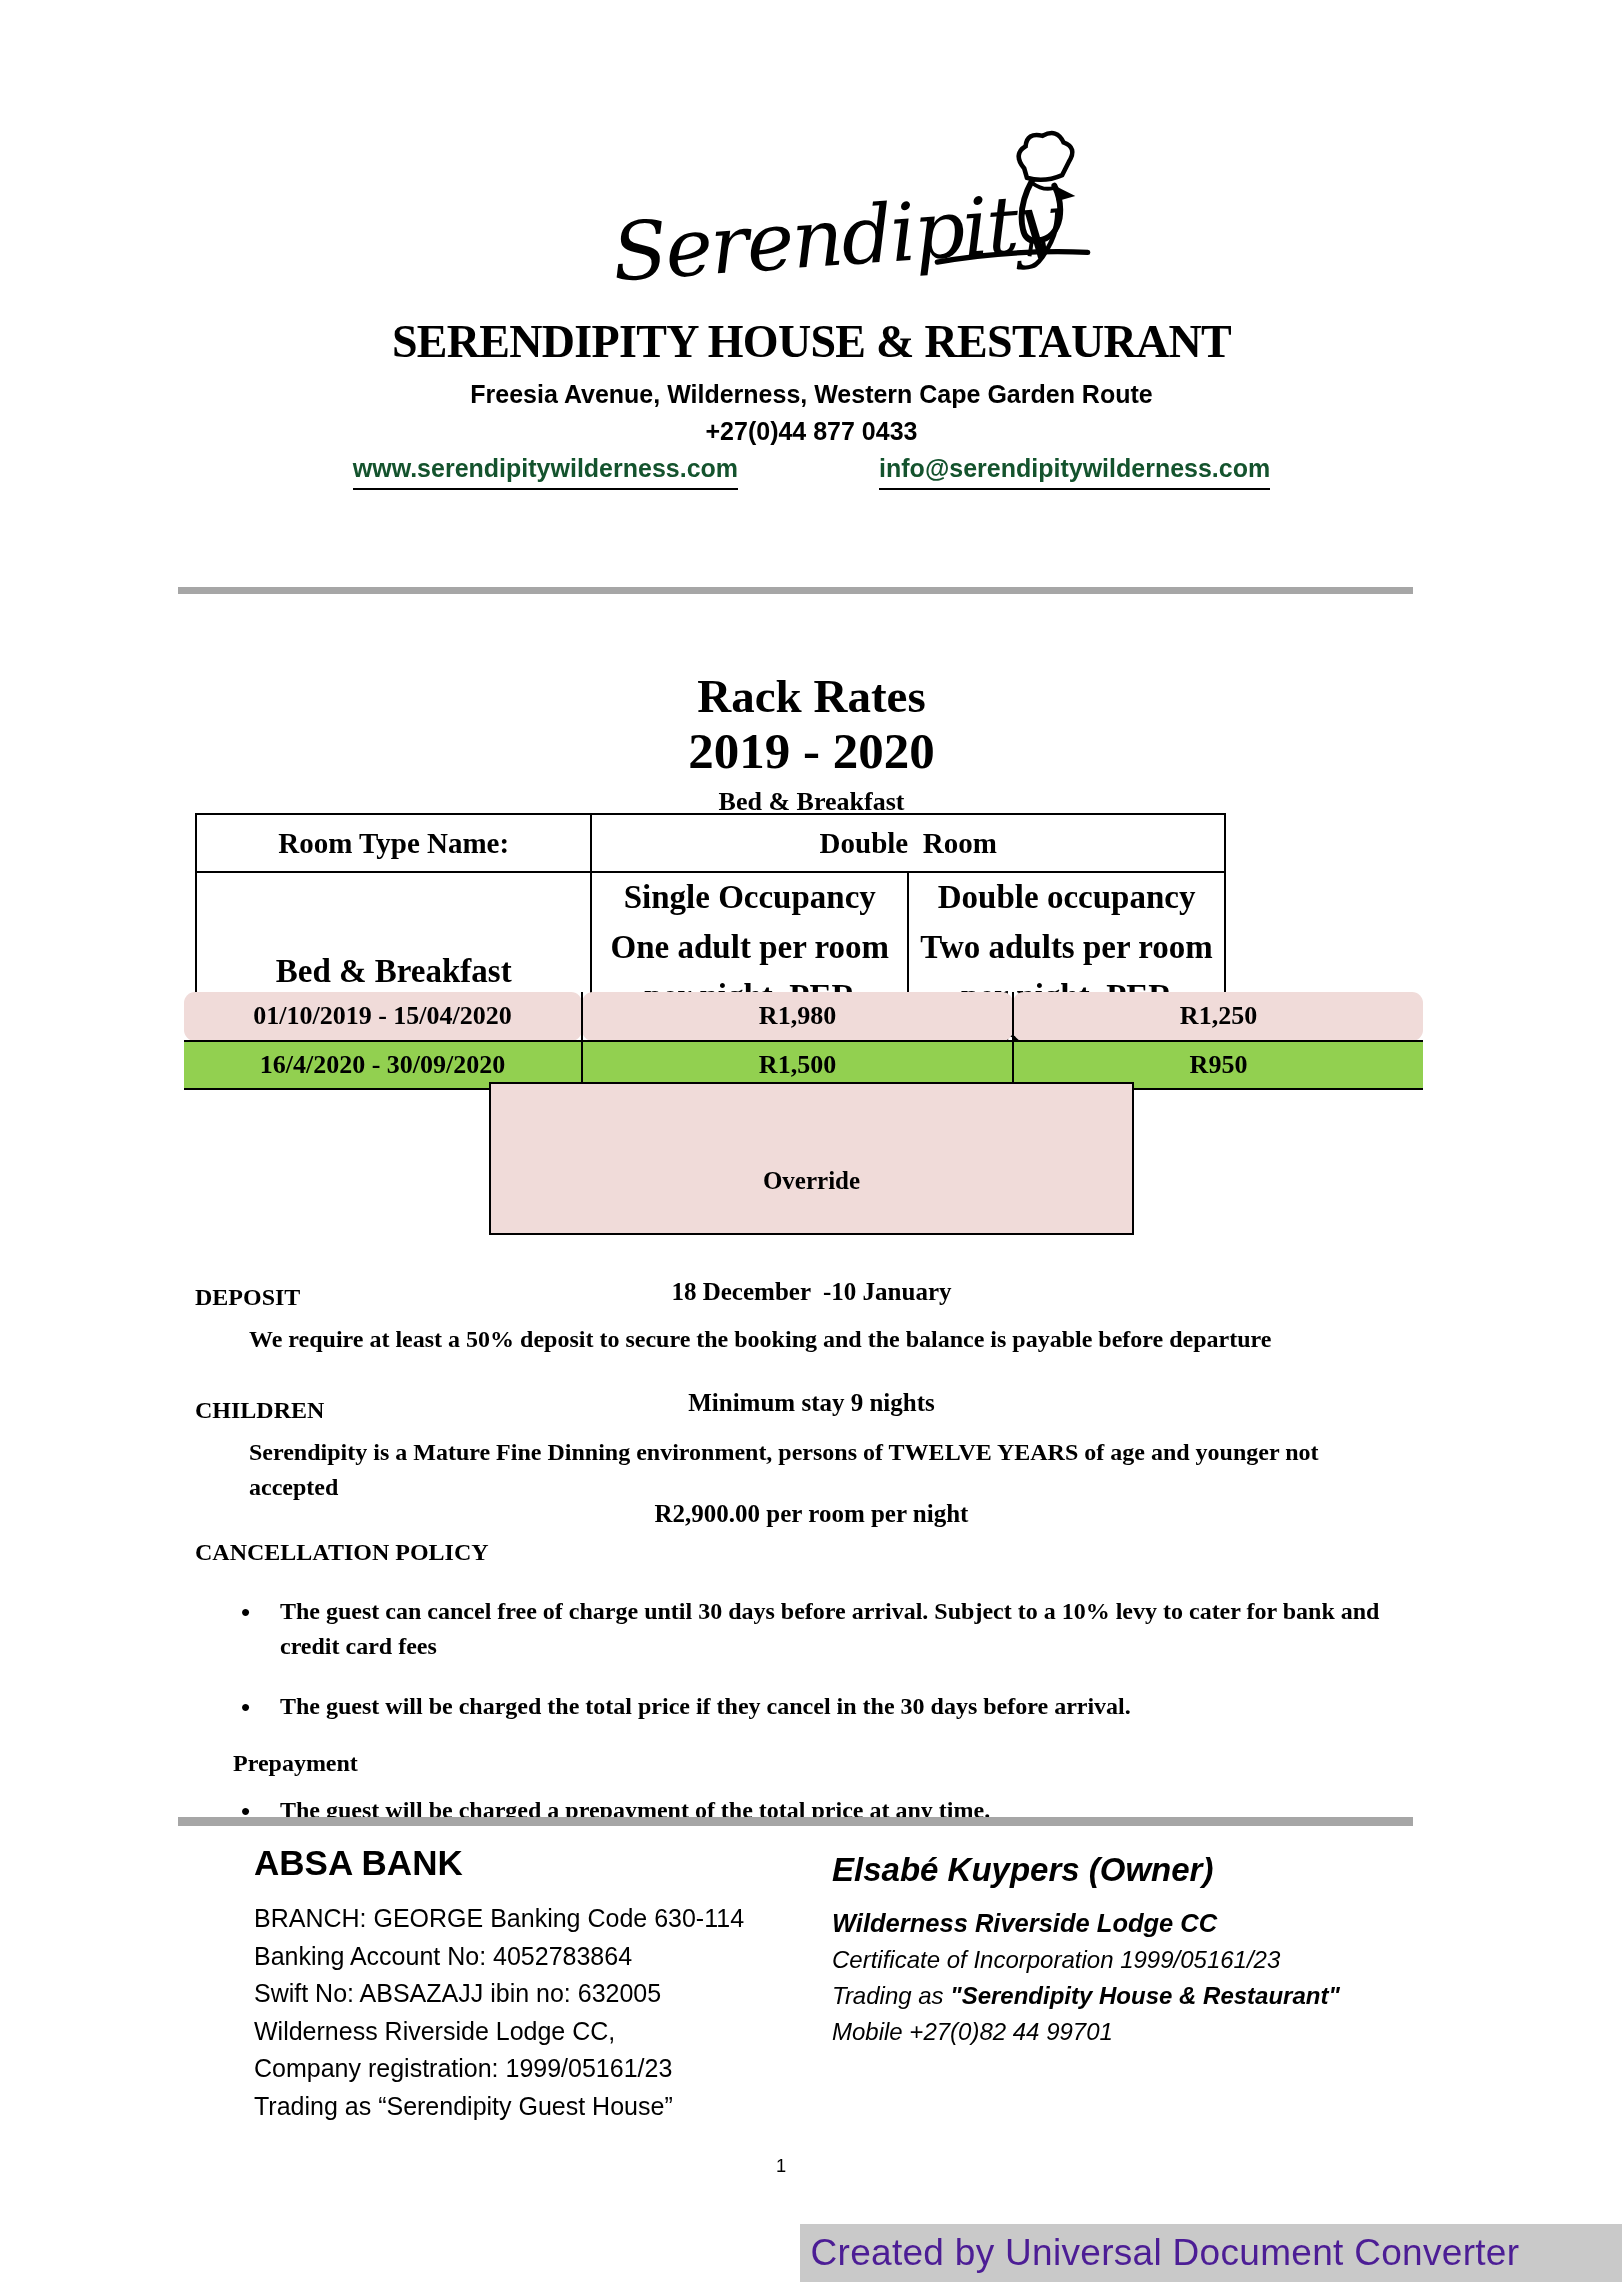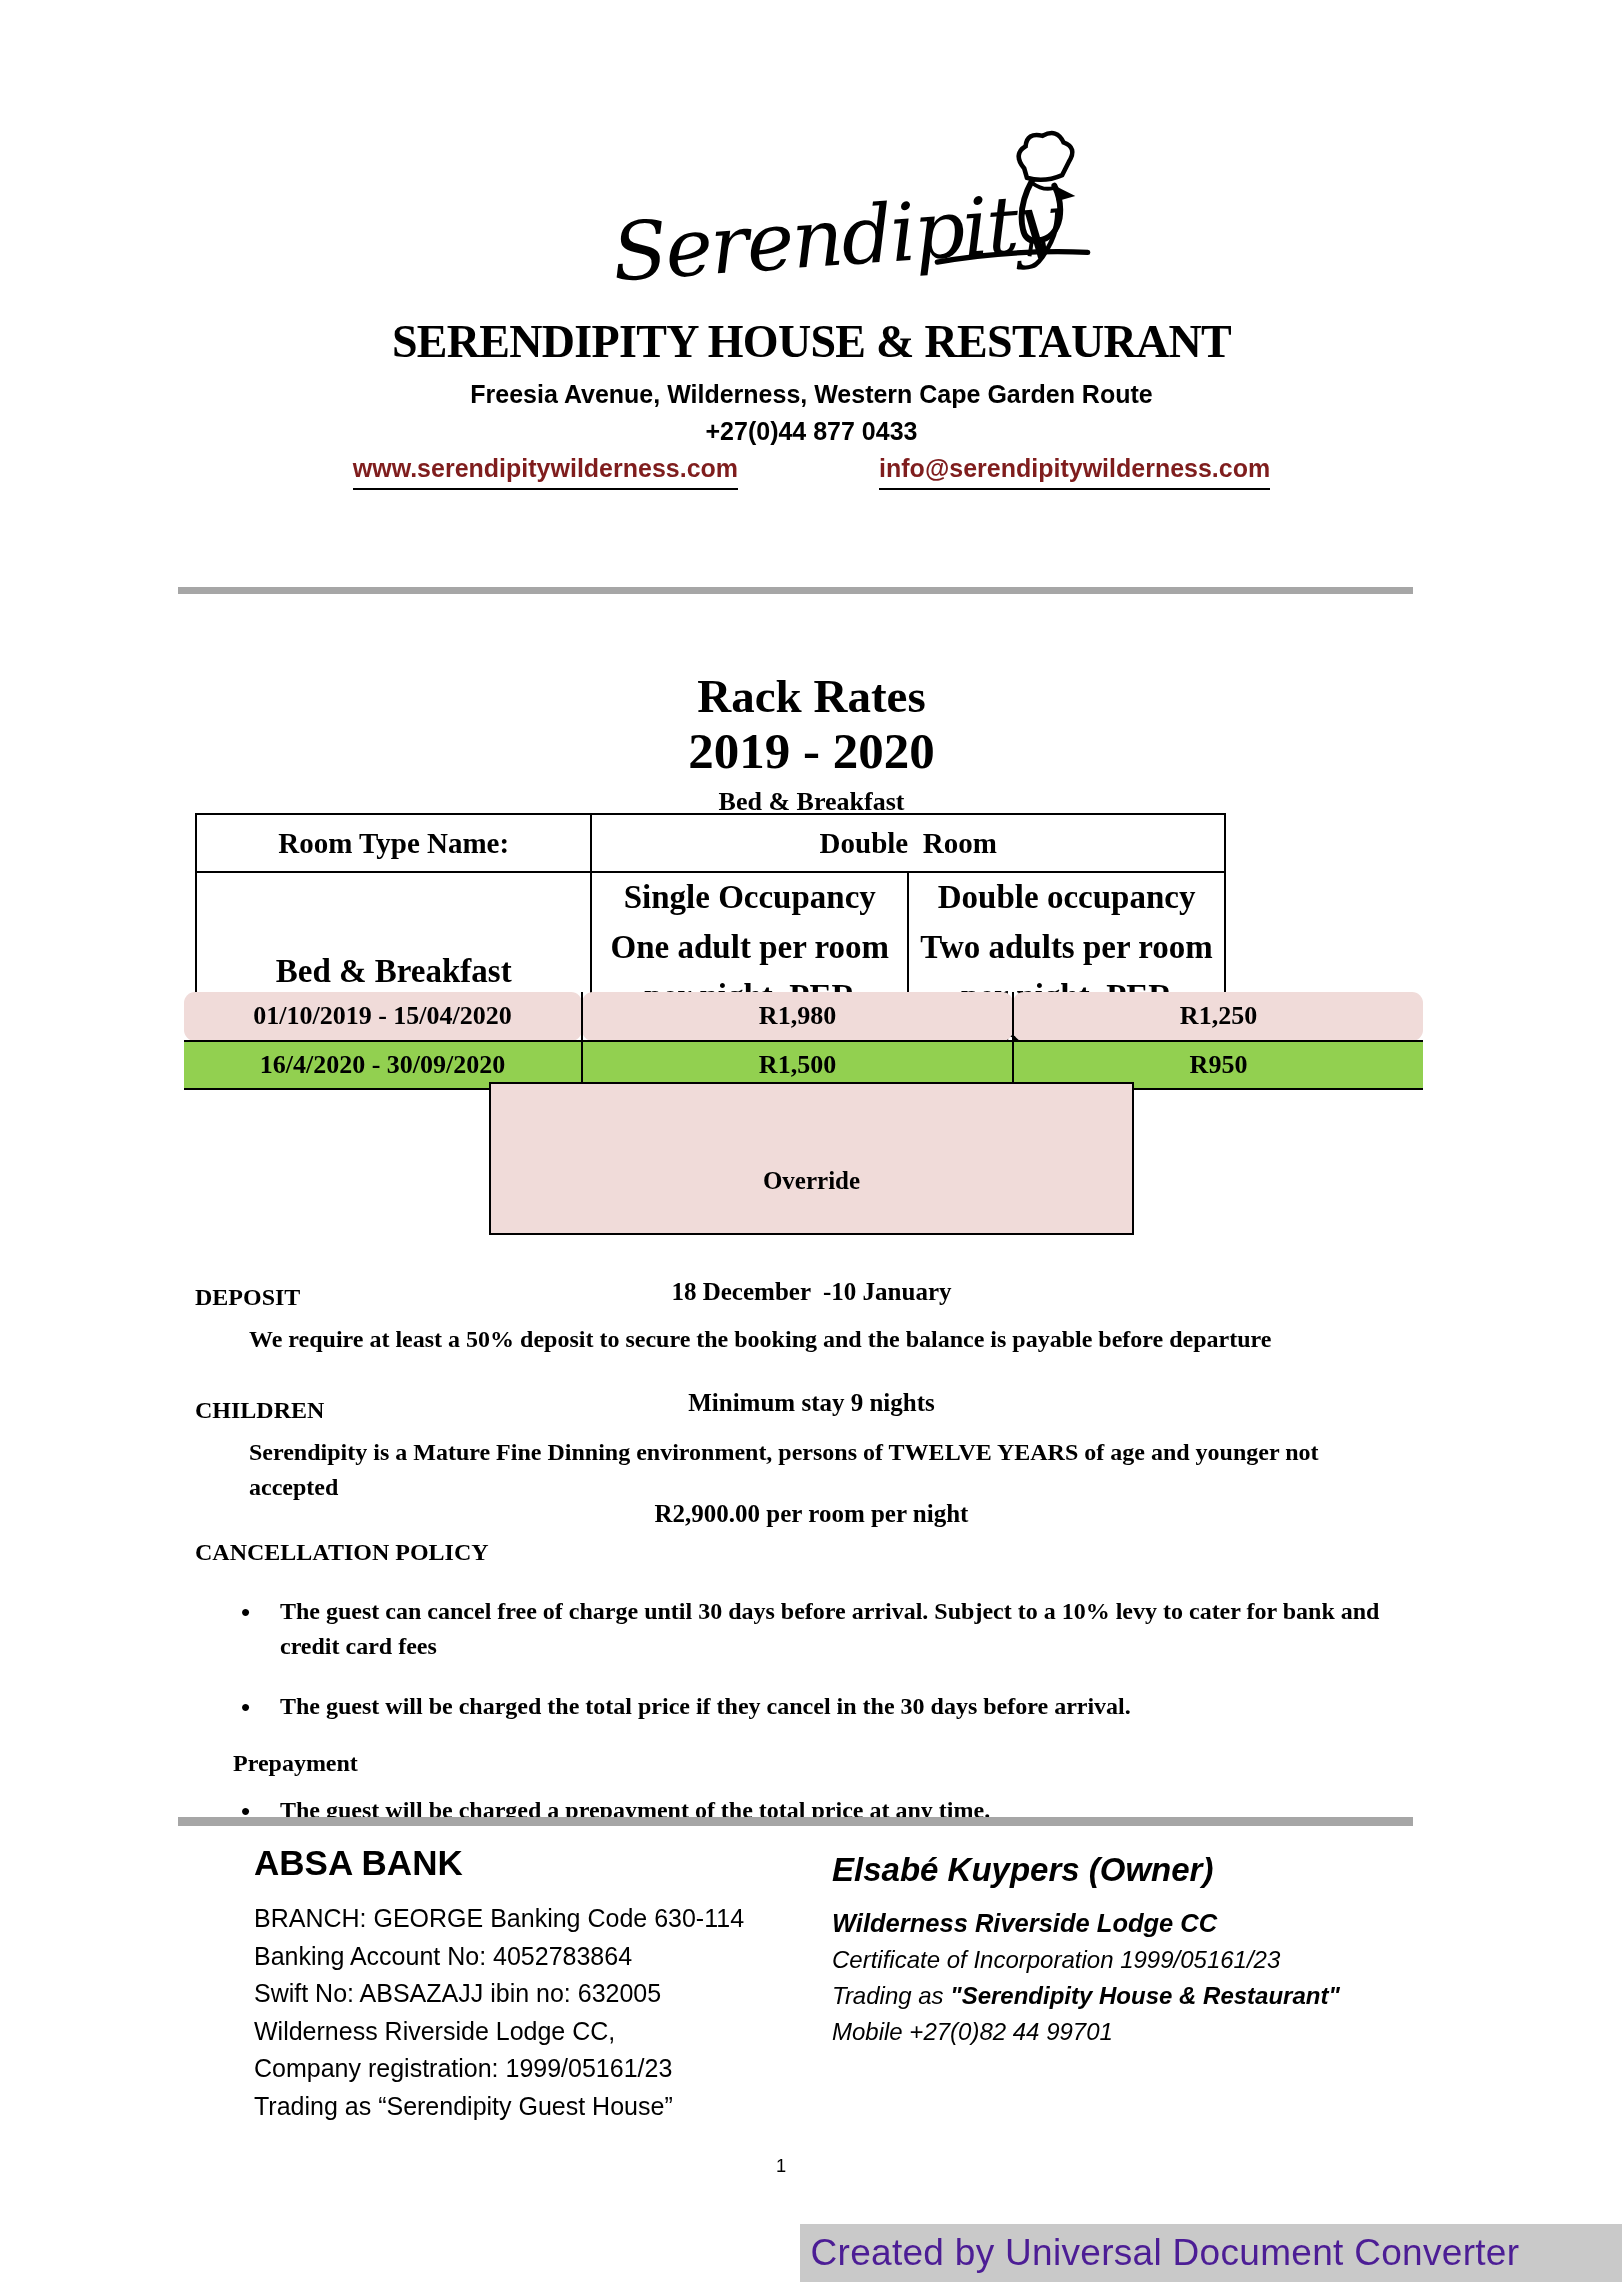--- a/index.html
+++ b/index.html
@@ -29,21 +29,21 @@
     font-family:"Liberation Sans",sans-serif;font-weight:bold;font-size:25px;
   }
   .address{top:380px;}
   .phone{top:417px;}
   .links-row{
     position:absolute;top:454px;left:0;width:100%;
     display:flex;justify-content:center;gap:141px;
     font-family:"Liberation Sans",sans-serif;font-weight:bold;font-size:25px;
   }
   .links-row a{
-    color:#7f1d1d;text-decoration:none;
+    color:#14532d;text-decoration:none;
     border-bottom:2.6px solid #000;padding-bottom:4.6px;
   }
   .divider{
     position:absolute;left:178px;width:1235px;height:7.2px;
     background:var(--divider-gray,#a6a6a6);
   }
   .divider-1{top:587px;}
   .divider-2{top:1817px;height:8.5px;}
   
   .rack-title{position:absolute;top:669px;left:0;width:100%;text-align:center;font-weight:bold;font-size:47px;}

